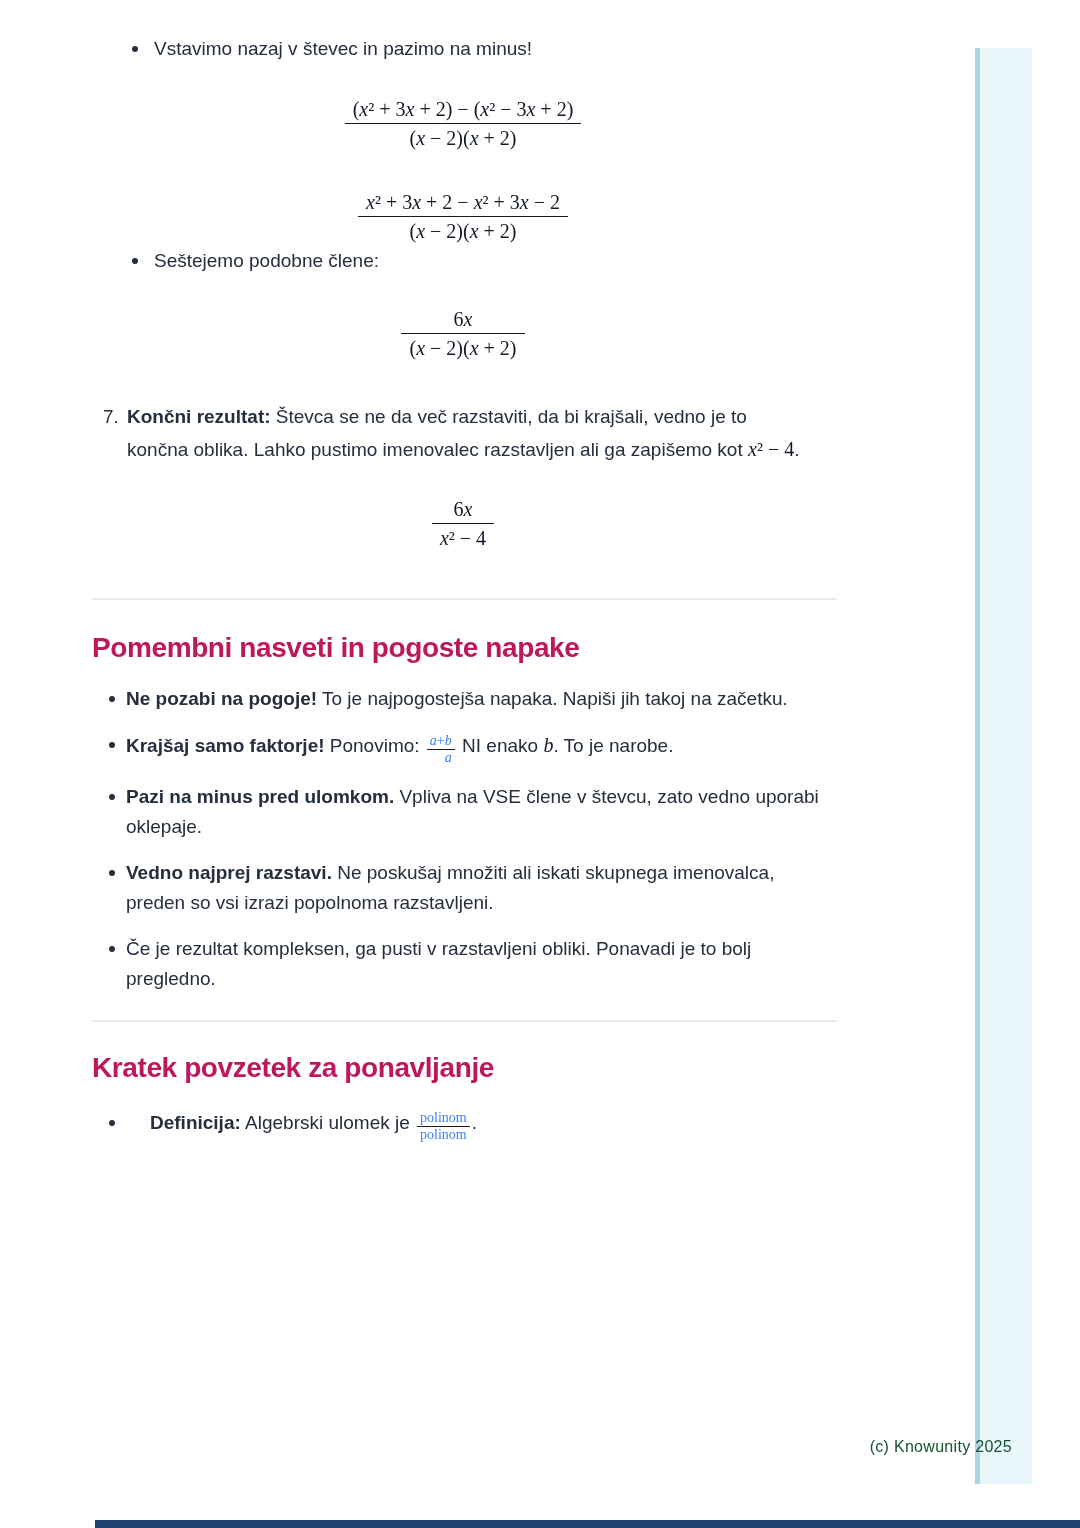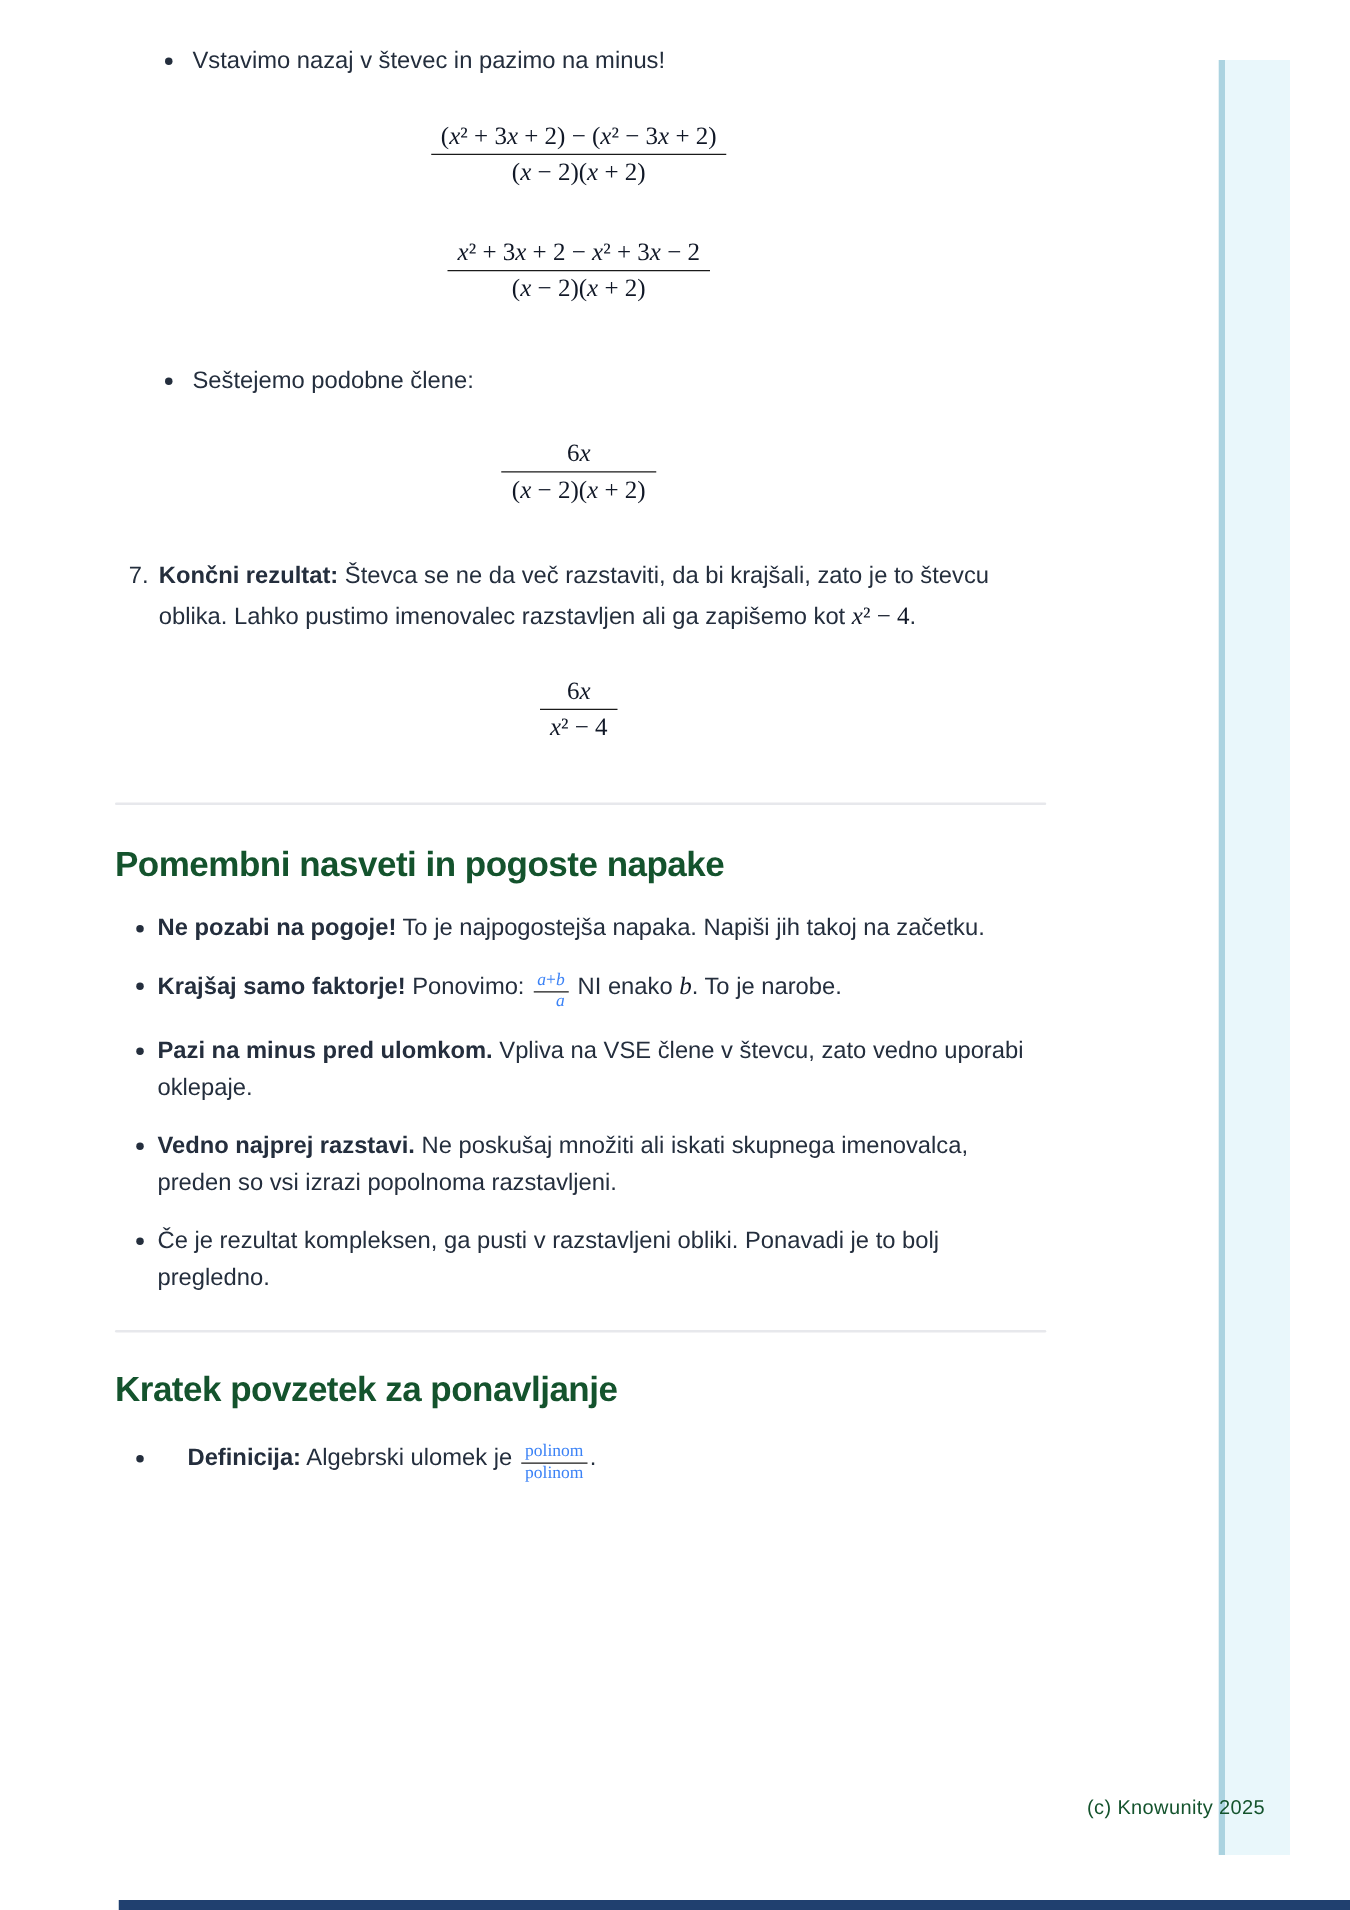--- a/index.html
+++ b/index.html
@@ -57,41 +57,41 @@
     vertical-align:-10px; margin:0 2px;
   }
   .frac-inline .den { border-top:1px solid #1a1a1a; }
   .frac-inline .num, .frac-inline .den { padding:0 3px; }
   
   .sub-formula { padding-top:54px; }
   .b1 { margin-top:34px; }
   .fb1 { margin-top:32px; }
   .b2 { margin-top:46px; }
   .fb2 { margin-top:36px; }
-  .b3 { margin-top:44px; }
+  .b3 { }
   .fb3 { margin-top:30px; }
   .item7 {
     margin-top:38px;
     padding-left:35px;
     position:relative;
     line-height:32px;
     width:715px;
   }
   .item7 .num7 { position:absolute; left:11px; top:0; }
   .fb4 { margin-top:30px; }
   .divider {
     margin-top:45px;
     width:745px; height:2px;
     background:#e7e8ec; border-radius:1px;
   }
   h2 {
     margin-top:32px;
     font-size:28px; font-weight:700;
     letter-spacing:-0.4px;
-    color:#14532d;
+    color:#be185d;
   }
   .tips-list { margin-top:20px; }
   .tip { margin-bottom:16px; }
   .divider2 { margin-top:26px; }
   h2.second { margin-top:30px; }
   .def { margin-top:24px;gap:24px; }
   
   .side-strip {
     position:absolute;
     left:975px; top:48px;
@@ -145,21 +145,21 @@
 
   <div class="frac-wrap fb3">
     <span class="frac">
       <span class="num">6<i>x</i></span>
       <span class="den" style="display:block">(<i>x</i> − 2)(<i>x</i> + 2)</span>
     </span>
   </div>
 
   <div class="item7">
     <span class="num7">7.</span>
-    <b>Končni rezultat:</b><span> Števca se ne da več razstaviti, da bi krajšali, zato je to števcu oblika. Lahko pustimo imenovalec razstavljen ali ga zapišemo kot </span><span class="math"><i>x</i>² − 4</span><span>.</span>
+    <b>Končni rezultat:</b><span> Števca se ne da več razstaviti, da bi krajšali, vedno je to končna oblika. Lahko pustimo imenovalec razstavljen ali ga zapišemo kot </span><span class="math"><i>x</i>² − 4</span><span>.</span>
   </div>
 
   <div class="frac-wrap fb4">
     <span class="frac">
       <span class="num">6<i>x</i></span>
       <span class="den" style="display:block"><i>x</i>² − 4</span>
     </span>
   </div>
 
   <div class="divider"></div>

